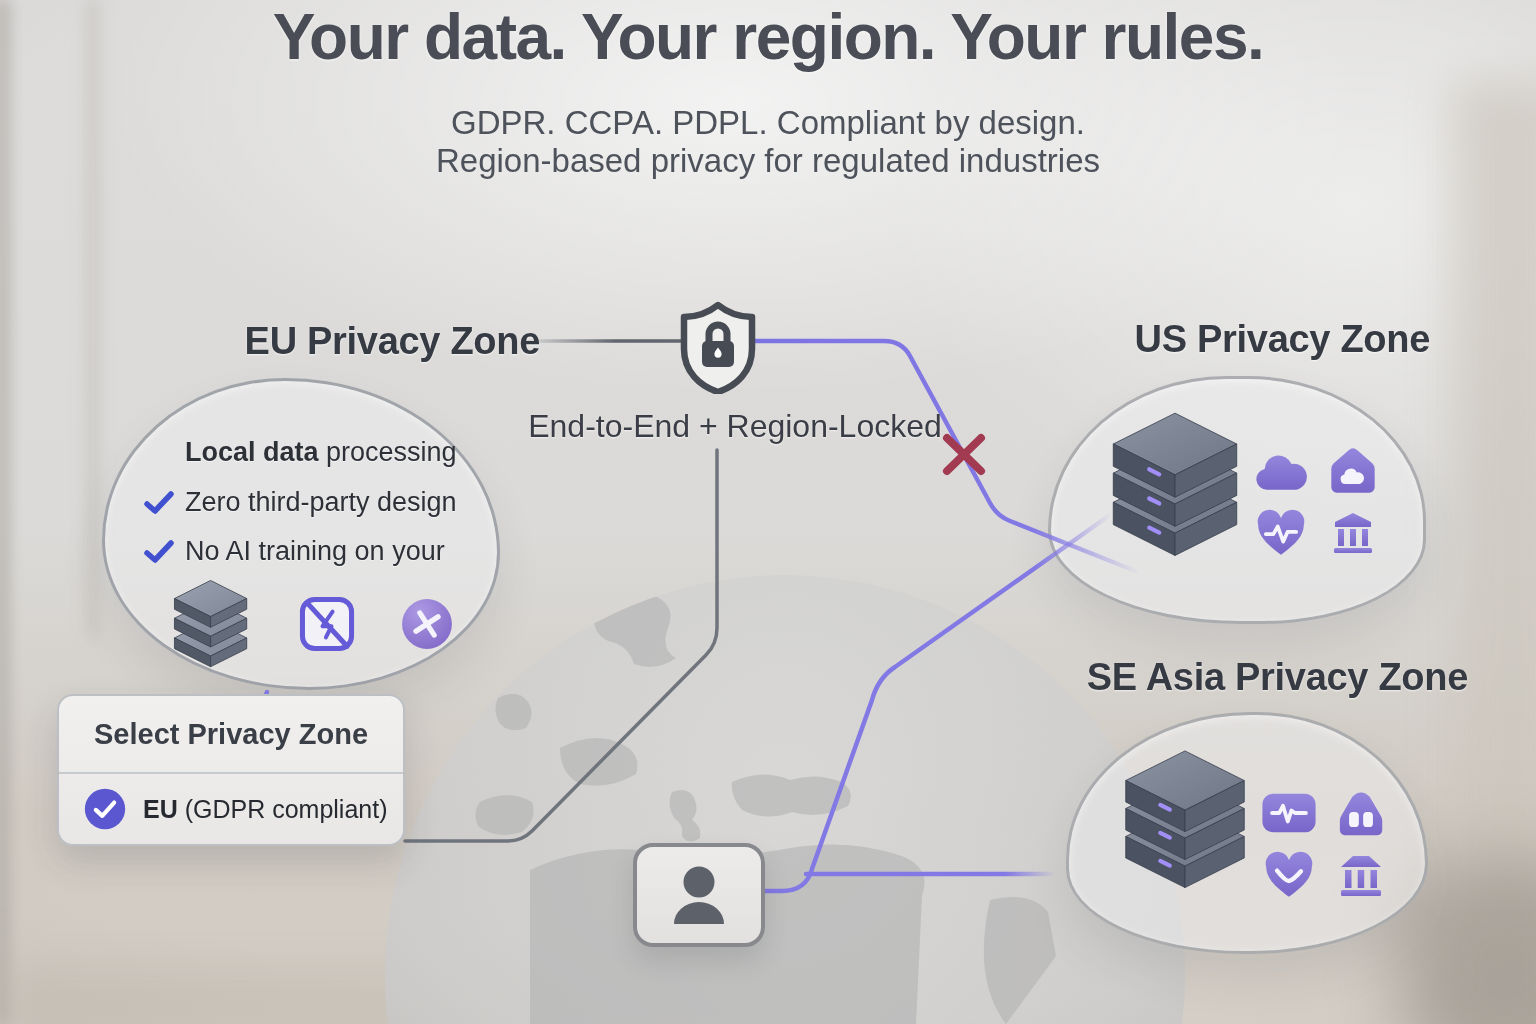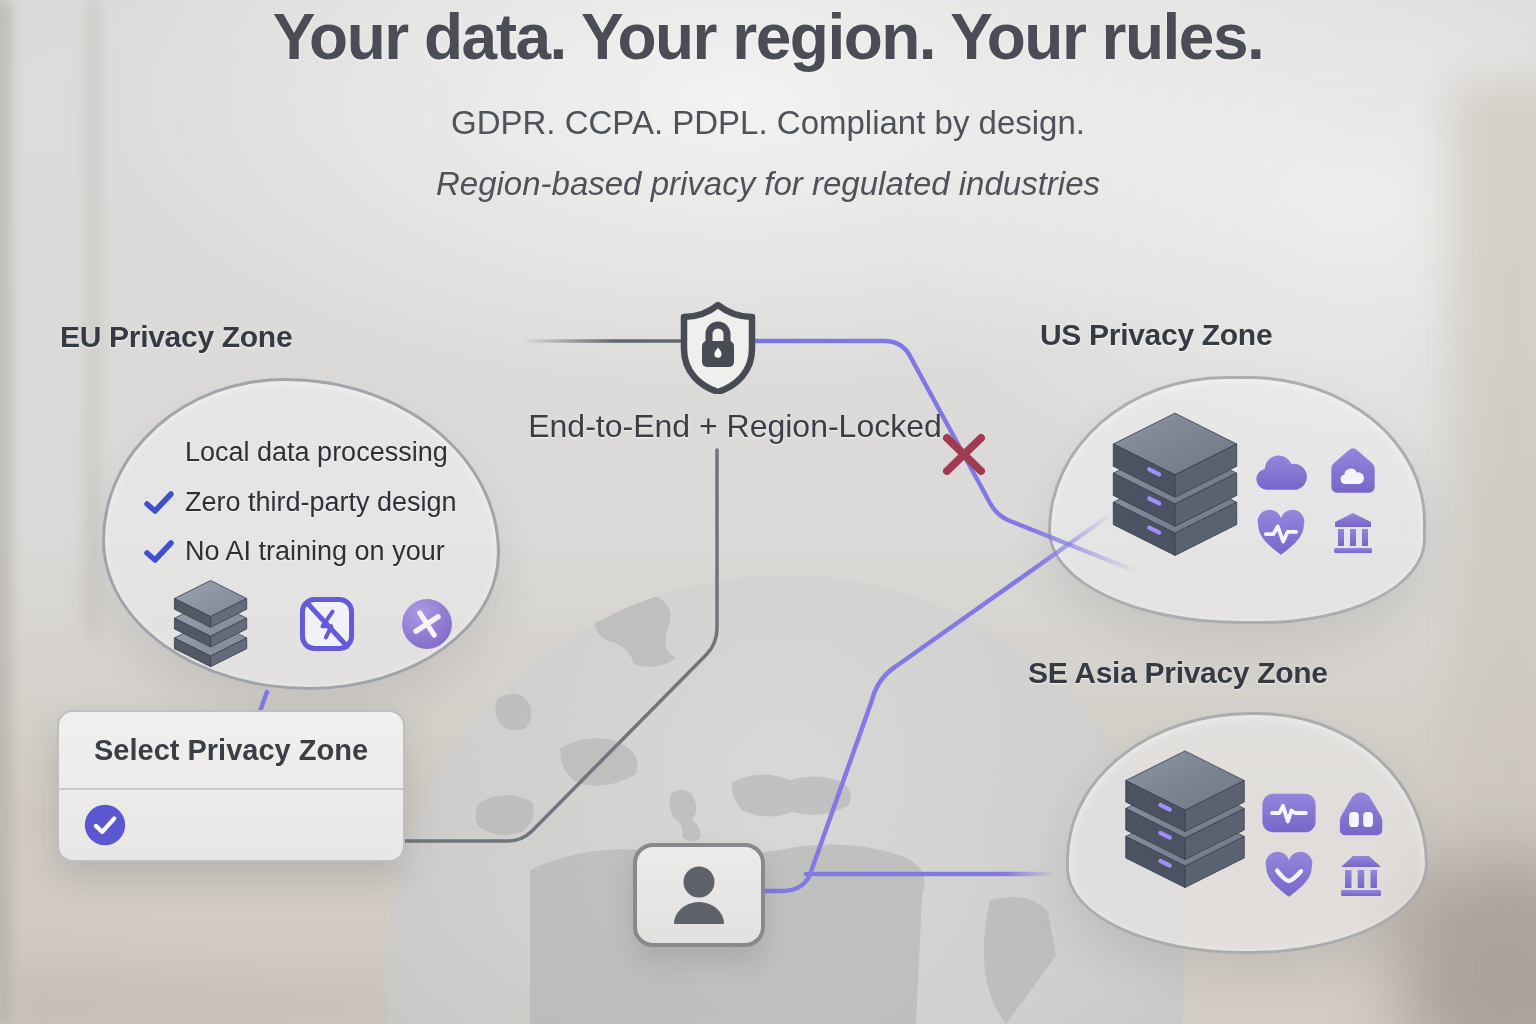--- a/index.html
+++ b/index.html
@@ -27,56 +27,56 @@
   .bubble { position:absolute; z-index:3; background:rgba(240,240,241,.5);
     border:3px solid rgba(148,153,160,.85);
     box-shadow:0 24px 44px rgba(60,60,70,.10), inset 0 2px 10px rgba(255,255,255,.5); }
   .bubble-eu { left:102px; top:378px; width:398px; height:312px;
     border-radius:46% 54% 48% 52% / 52% 56% 44% 48%; }
   .bubble-us { left:1048px; top:376px; width:378px; height:248px;
     border-radius:50% 50% 46% 54% / 66% 62% 36% 40%; border-color:rgba(160,162,166,.85); }
   .bubble-se { left:1066px; top:712px; width:362px; height:242px;
     border-radius:52% 48% 50% 50% / 62% 64% 38% 36%; border-color:rgba(160,162,166,.85); }
 
-  .zone-title { position:absolute; z-index:6; text-align:left; font-size:30px; font-weight:600;
+  .zone-title { position:absolute; z-index:6; text-align:right; font-size:38px; font-weight:600;
     color:#363a43; letter-spacing:-0.3px; text-shadow:0 1px 2px rgba(255,255,255,.7); }
   .zt-eu { left:60px;  top:320px; width:480px; }
   .zt-us { left:1040px; top:318px; width:390px; }
   .zt-se { left:1028px; top:656px; width:440px; }
 
   .hero { position:absolute; left:0; top:0; width:1536px; z-index:6; text-align:center; }
   .hero-title { font-size:64px; font-weight:700; letter-spacing:-1.5px; color:#4a4c56;
     text-shadow:0 1px 3px rgba(255,255,255,.6); }
   .hero-sub1 { margin-top:30px; font-size:33px; font-weight:400; color:#4e525b; }
-  .hero-sub2 { margin-top:23px; font-size:33px; font-weight:400; color:#4e525b;font-style:italic; }
+  .hero-sub2 { font-size:33px; font-weight:400; color:#4e525b; }
 
   .lock-label { position:absolute; left:500px; top:408px; width:470px; z-index:6; text-align:center;
     font-size:32px; color:#3a3d45; text-shadow:0 1px 2px rgba(255,255,255,.65); }
 
   .shield { position:absolute; left:678px; top:301px; width:80px; height:93px; z-index:5; }
 
   .feat { position:absolute; z-index:5; display:flex; align-items:center; gap:10px;
     font-size:27px; color:#2d3037; text-shadow:0 1px 1px rgba(255,255,255,.6); }
   .feat .ck { width:32px; height:26px; flex:0 0 32px; }
   .feat .sp { width:32px; flex:0 0 32px; }
   .f1 { left:143px; top:437px; }
   .f2 { left:143px; top:487px; }
   .f3 { left:143px; top:536px; }
-  .bold { font-weight:400; }
+  .bold { font-weight:700; }
 
   .eu-icons { position:absolute; left:168px; top:578px; z-index:5; display:flex; align-items:center; gap:44px; }
 
   .us-server { position:absolute; left:1102px; top:408px; width:146px; height:150px; z-index:5; }
   .se-server { position:absolute; left:1115px; top:746px; width:140px; height:144px; z-index:5; }
   .icon-grid { position:absolute; z-index:5; display:grid; grid-template-columns:58px 58px; grid-auto-rows:62px;
     column-gap:14px; align-items:center; justify-items:center; }
   .ig-us { left:1252px; top:440px; }
   .ig-se { left:1260px; top:782px; }
 
-  .sel-card { position:absolute; left:57px; top:710px; width:348px; height:152px; z-index:5;
+  .sel-card { position:absolute; left:57px; top:694px; width:348px; height:152px; z-index:5;
     background:linear-gradient(180deg,#f1f0ef,#e8e7e6); border:2px solid #bcbfc3; border-radius:16px;
     box-shadow:0 16px 34px rgba(50,50,60,.16); }
   .sel-head { height:78px; display:flex; align-items:center; justify-content:center;
     font-size:29px; font-weight:600; color:#3a3e46; border-bottom:2px solid #c6c9cd; }
   .sel-row { height:70px; display:flex; align-items:center; gap:16px; padding-left:24px;
     font-size:25px; color:#26292f; }
   .sel-row .txt { white-space:nowrap; }
 
   .person-box { position:absolute; left:633px; top:843px; width:132px; height:104px; z-index:5;
     background:linear-gradient(180deg,#ecebea,#e2e1e0); border:4px solid #87898d; border-radius:20px;
@@ -357,20 +357,21 @@
     </svg>
   </div>
 
   <div class="sel-card">
     <div class="sel-head">Select Privacy Zone</div>
     <div class="sel-row">
       <svg width="44" height="44" viewBox="0 0 48 48">
         <circle cx="24" cy="24" r="22" fill="#5a57d0"></circle>
         <path d="M14 25 L21 31.5 L34 17" fill="none" stroke="#ffffff" stroke-width="4.6" stroke-linecap="round" stroke-linejoin="round"></path>
       </svg>
+      <span class="txt"><span class="bold">EU</span><span> (GDPR compliant)</span></span>
     </div>
   </div>
 
   <div class="person-box">
     <svg width="78" height="74" viewBox="0 0 78 74">
       <circle cx="39" cy="24" r="15.5" fill="#5d6169"></circle>
       <path d="M14 66 a25 22 0 0 1 50 0 z" fill="#5d6169"></path>
     </svg>
   </div>
 

